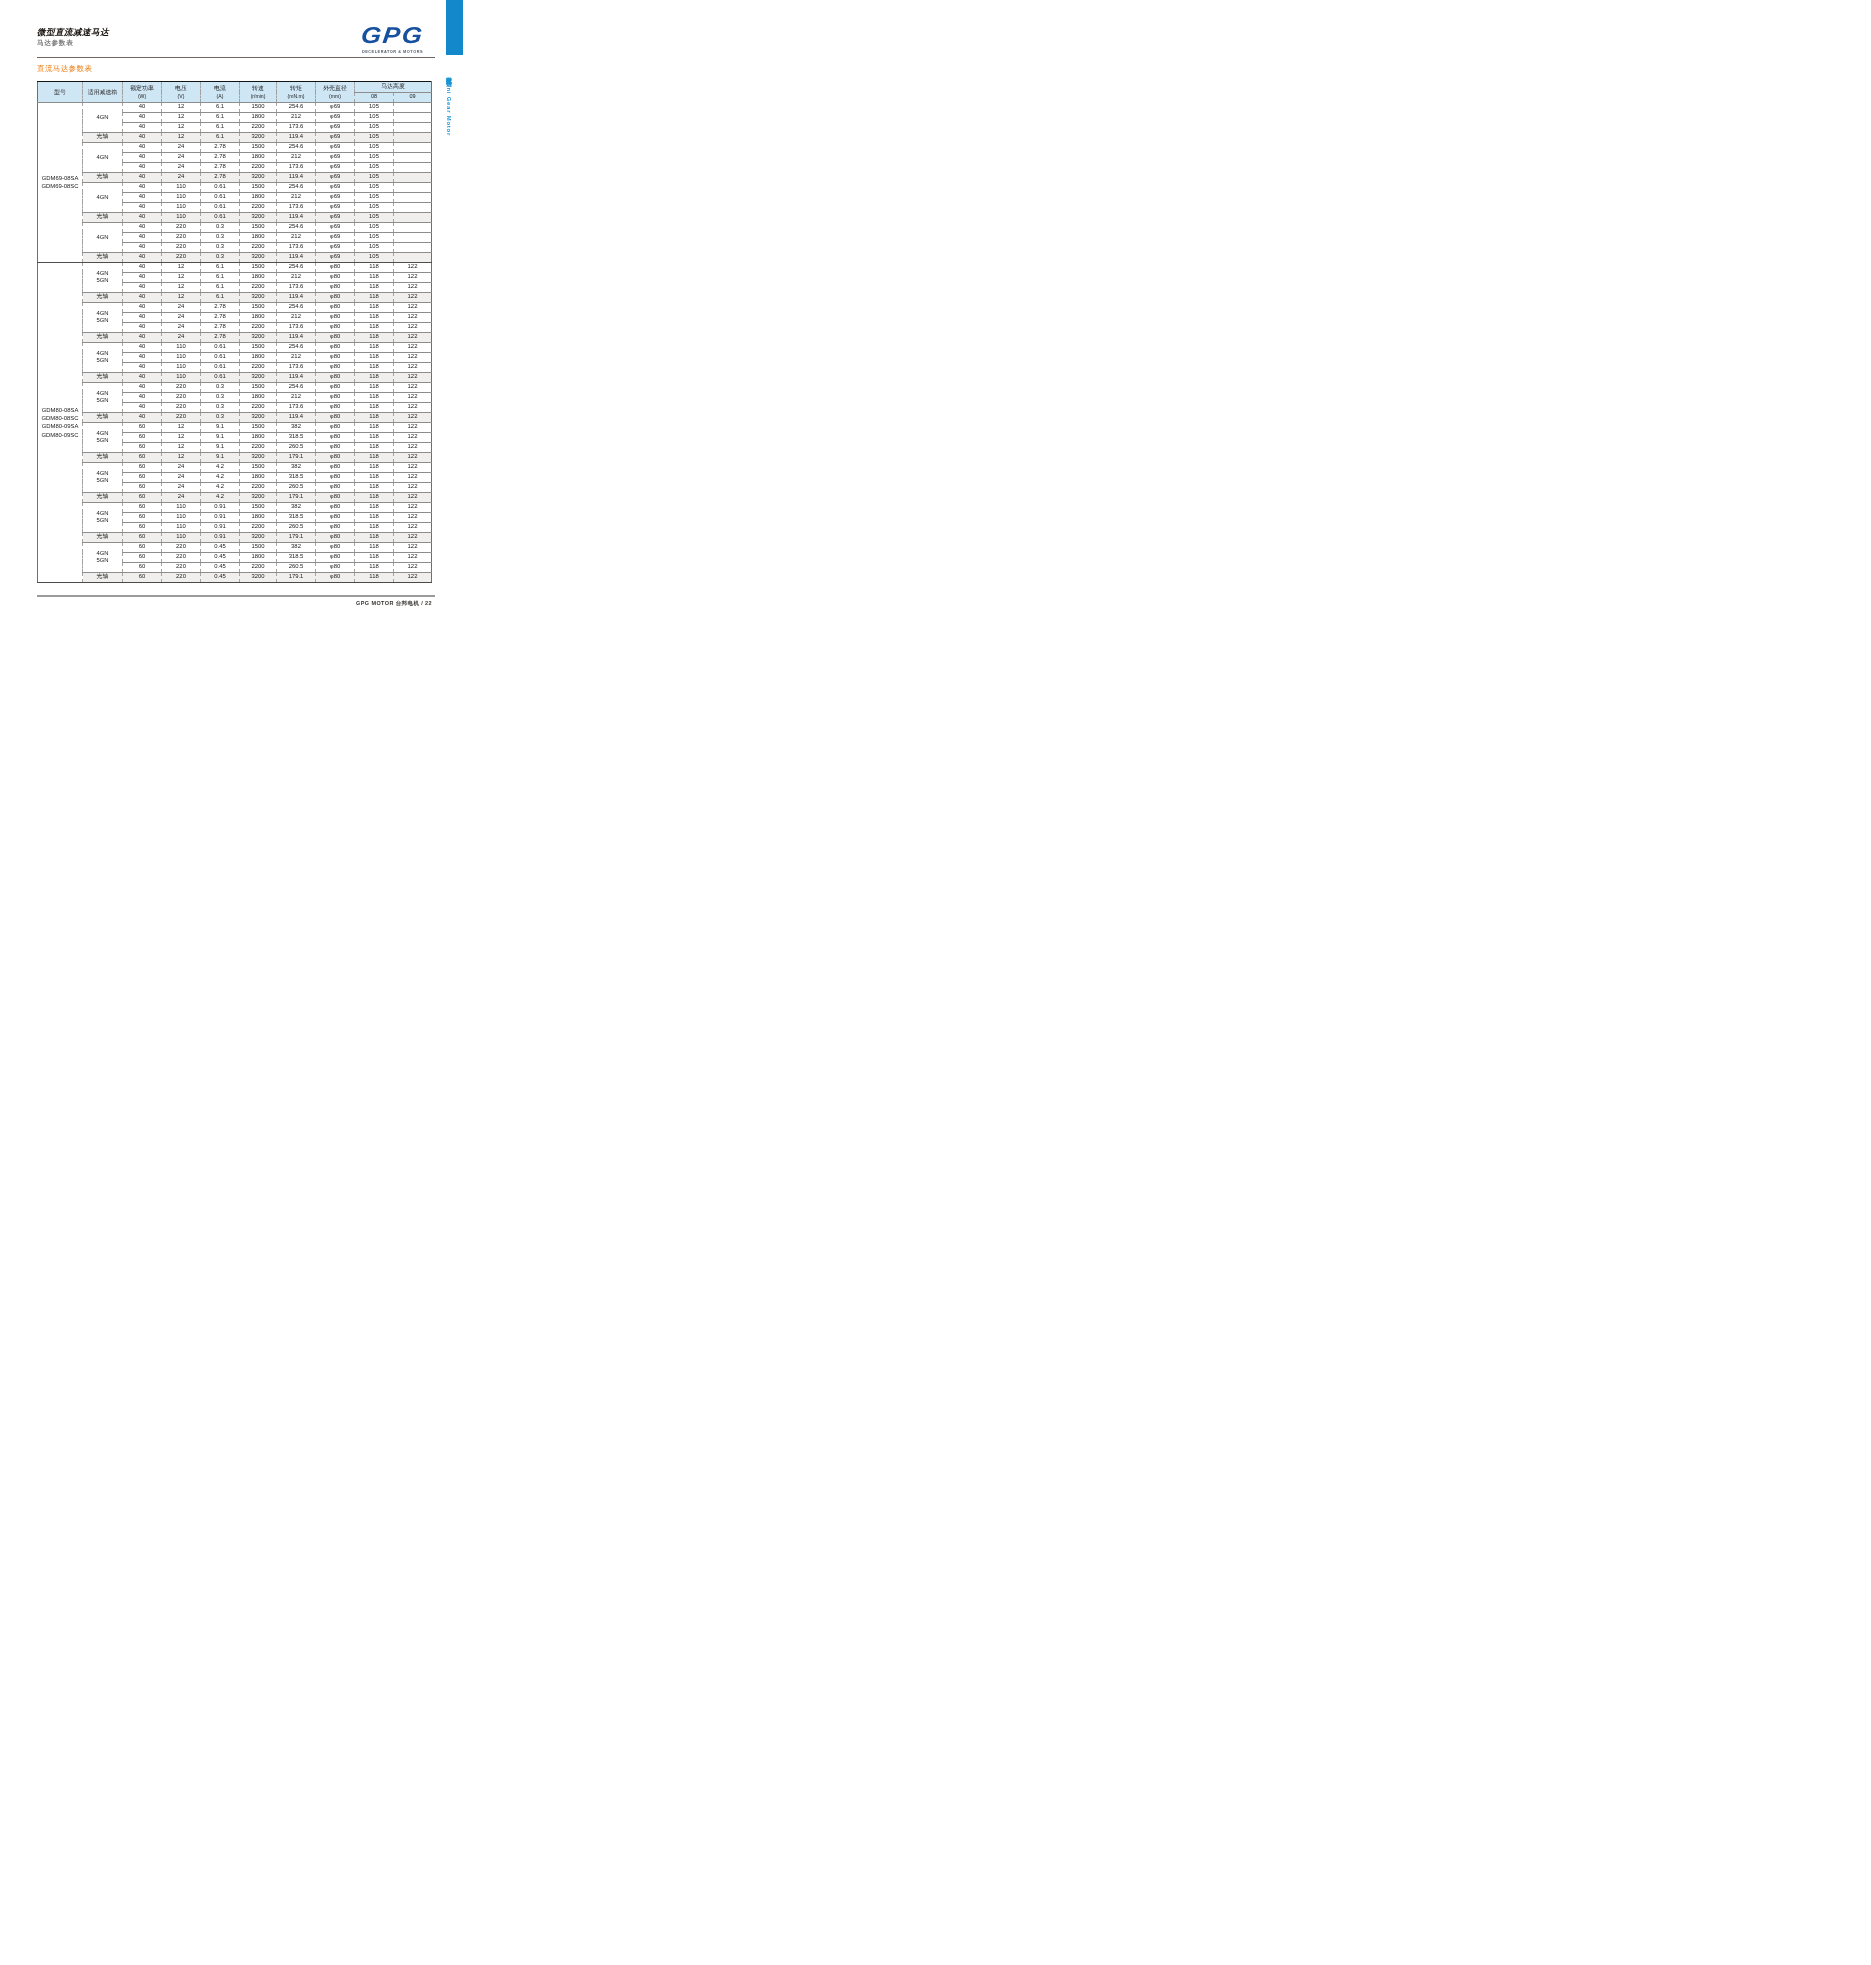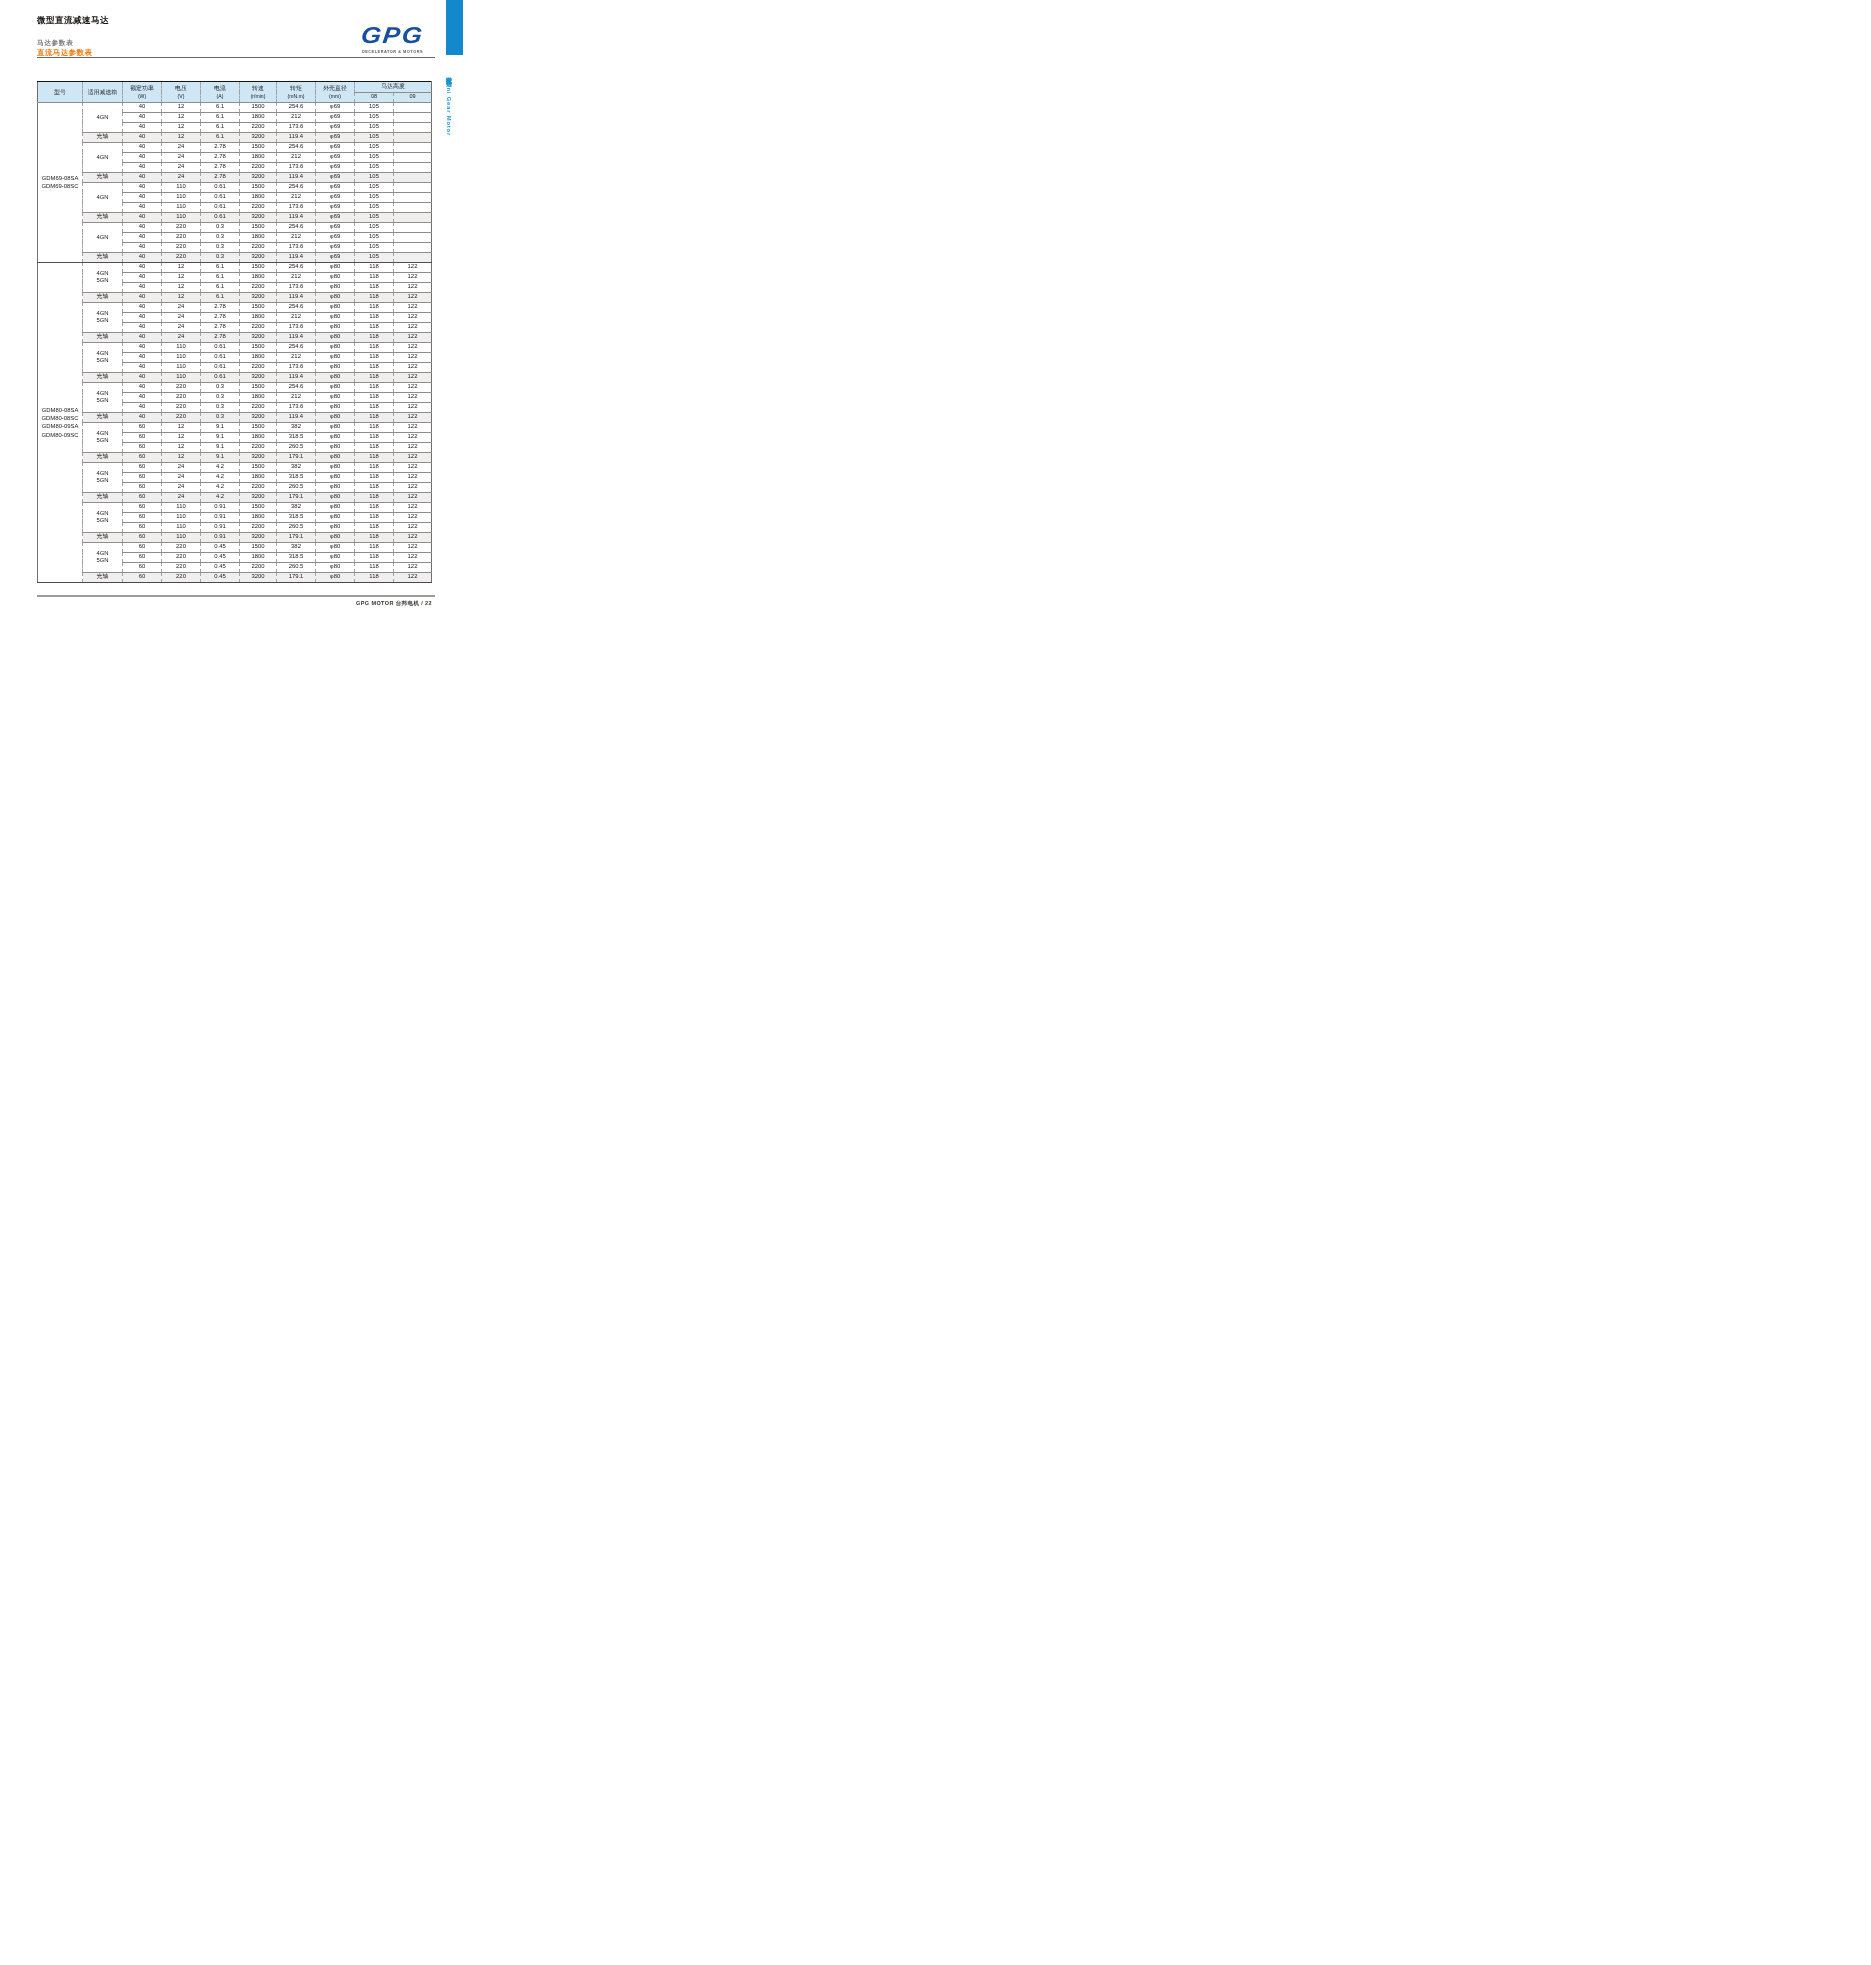--- a/index.html
+++ b/index.html
@@ -3,22 +3,22 @@
 <meta charset="utf-8">
 <style>
   * { margin:0; padding:0; box-sizing:border-box; }
   html,body { background:#ffffff; }
   body {
     width:468px; height:635px; position:relative;
     font-family:"Liberation Sans","DejaVu Sans",sans-serif;
     color:#1b1b1b; overflow:hidden;
   }
   .doc-title {
-    position:absolute; left:37px; top:15px;
-    font-size:8.6px; font-weight:bold; color:#17130f; letter-spacing:0.4px;
+    position:absolute; left:37px; top:27px;
+    font-size:8.6px; font-weight:bold; color:#17130f; letter-spacing:0.4px;font-style:italic;
   }
   .doc-subtitle {
     position:absolute; left:37px; top:39px;
     font-size:6.7px; font-weight:bold; color:#7d7d7d; letter-spacing:0.6px;
   }
   .head-rule {
     position:absolute; left:37px; top:57px; width:398px; height:1.2px; background:#6e665e;
   }
   .logo {
     position:absolute; left:355px; top:25px; width:75px; text-align:center;
@@ -36,22 +36,22 @@
   .side-bar {
     position:absolute; left:446px; top:0; width:17px; height:55px; background:#1389cb;
   }
   .side-text {
     position:absolute; left:444px; top:72px; height:169px;
     writing-mode:vertical-rl; text-orientation:mixed;
     font-size:5.9px; font-weight:bold; color:#1a95d3; letter-spacing:0.8px;
     white-space:nowrap;
   }
   .section-title {
-    position:absolute; left:37px; top:48px;
-    font-size:7.5px; font-weight:bold; color:#ee7d11; letter-spacing:0.4px;
+    position:absolute; left:37px; top:64px;
+    font-size:7.5px; font-weight:normal; color:#ee7d11; letter-spacing:0.4px;
   }
   table.spec {
     position:absolute; left:37px; top:81px; width:395px;
     border-collapse:collapse; table-layout:fixed;
     border-top:1.2px solid #141414;
     border-bottom:1.2px solid #4a4a4a;
     border-left:0.8px solid #6f6f6f;
     border-right:0.8px solid #6f6f6f;
   }
   table.spec th, table.spec td {

